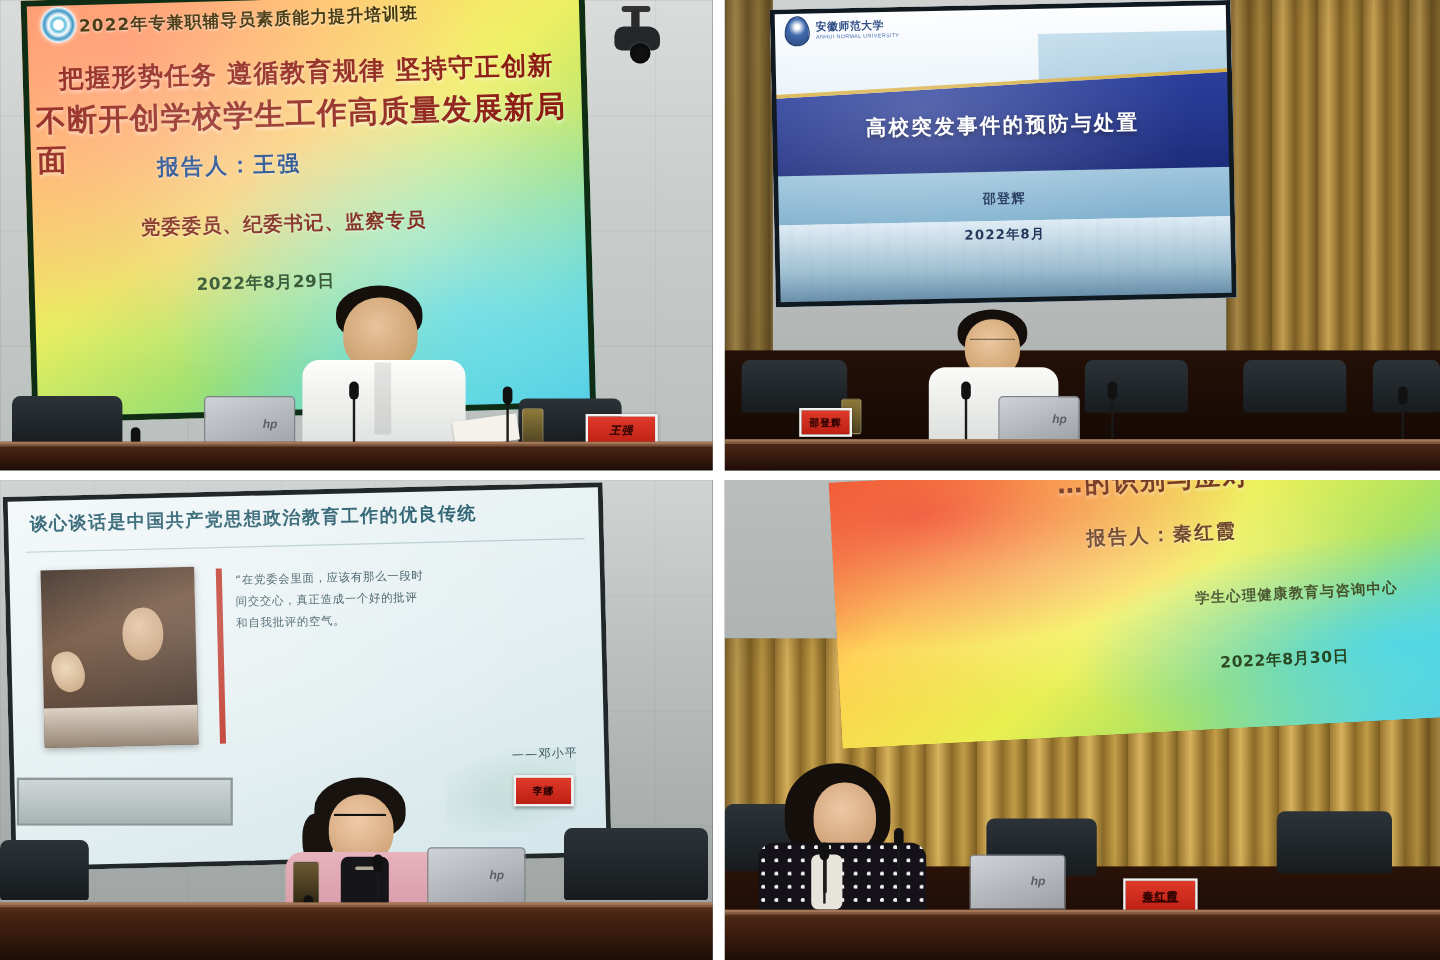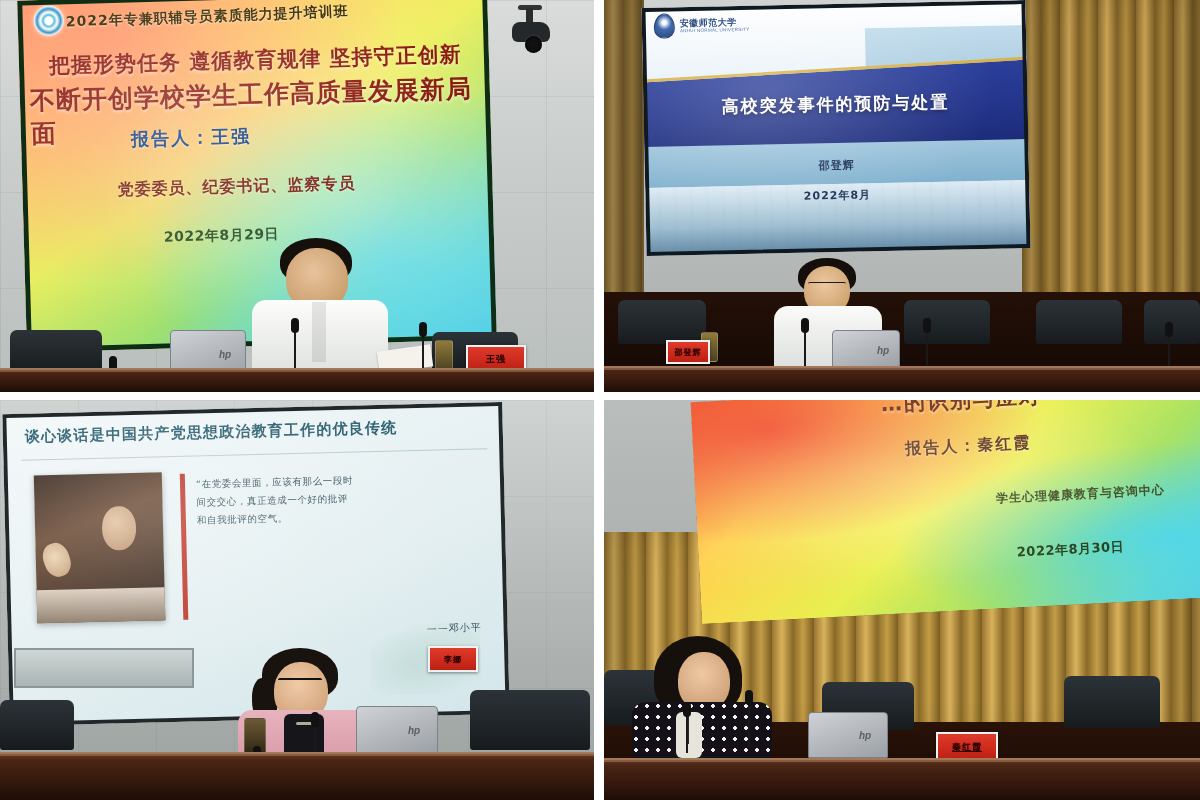--- a/index.html
+++ b/index.html
@@ -217,21 +217,21 @@
 
     <div class="person" style="left:246px;top:238px;width:150px;height:130px;">
       <div class="hair" style="left:34px;top:0;width:72px;height:46px;background:#15100c;"></div>
       <div class="head" style="left:40px;top:10px;width:62px;height:62px;background:radial-gradient(circle at 45% 38%,#e8c39c,#c1945f);"></div>
       <div class="torso" style="left:6px;top:62px;width:136px;height:72px;background:linear-gradient(180deg,#fdfdfb,#dfe2e0);"></div>
       <div style="position:absolute;left:66px;top:64px;width:14px;height:60px;background:rgba(0,0,0,.09);"></div>
     </div>
 
     <div class="papers" style="left:378px;top:348px;width:54px;height:22px;"></div>
     <div class="bottle" style="left:435px;top:340px;width:16px;height:30px;"></div>
-    <div class="nameplate cn" style="left:466px;top:345px;width:56px;height:24px;">
+    <div class="nameplate cn" style="left:488px;top:345px;width:56px;height:24px;font-style:italic;">
       <span>王强</span>
     </div>
 
     <div class="mic" style="left:290px;top:318px;width:10px;height:58px;">
       <div class="stem" style="left:4px;top:14px;height:46px;"></div>
         <div class="cap" style="left:1px;top:0;"></div>
     </div>
     <div class="mic" style="left:418px;top:322px;width:10px;height:52px;">
       <div class="stem" style="left:4px;top:13px;height:40px;"></div>
         <div class="cap" style="left:1px;top:0;"></div>

